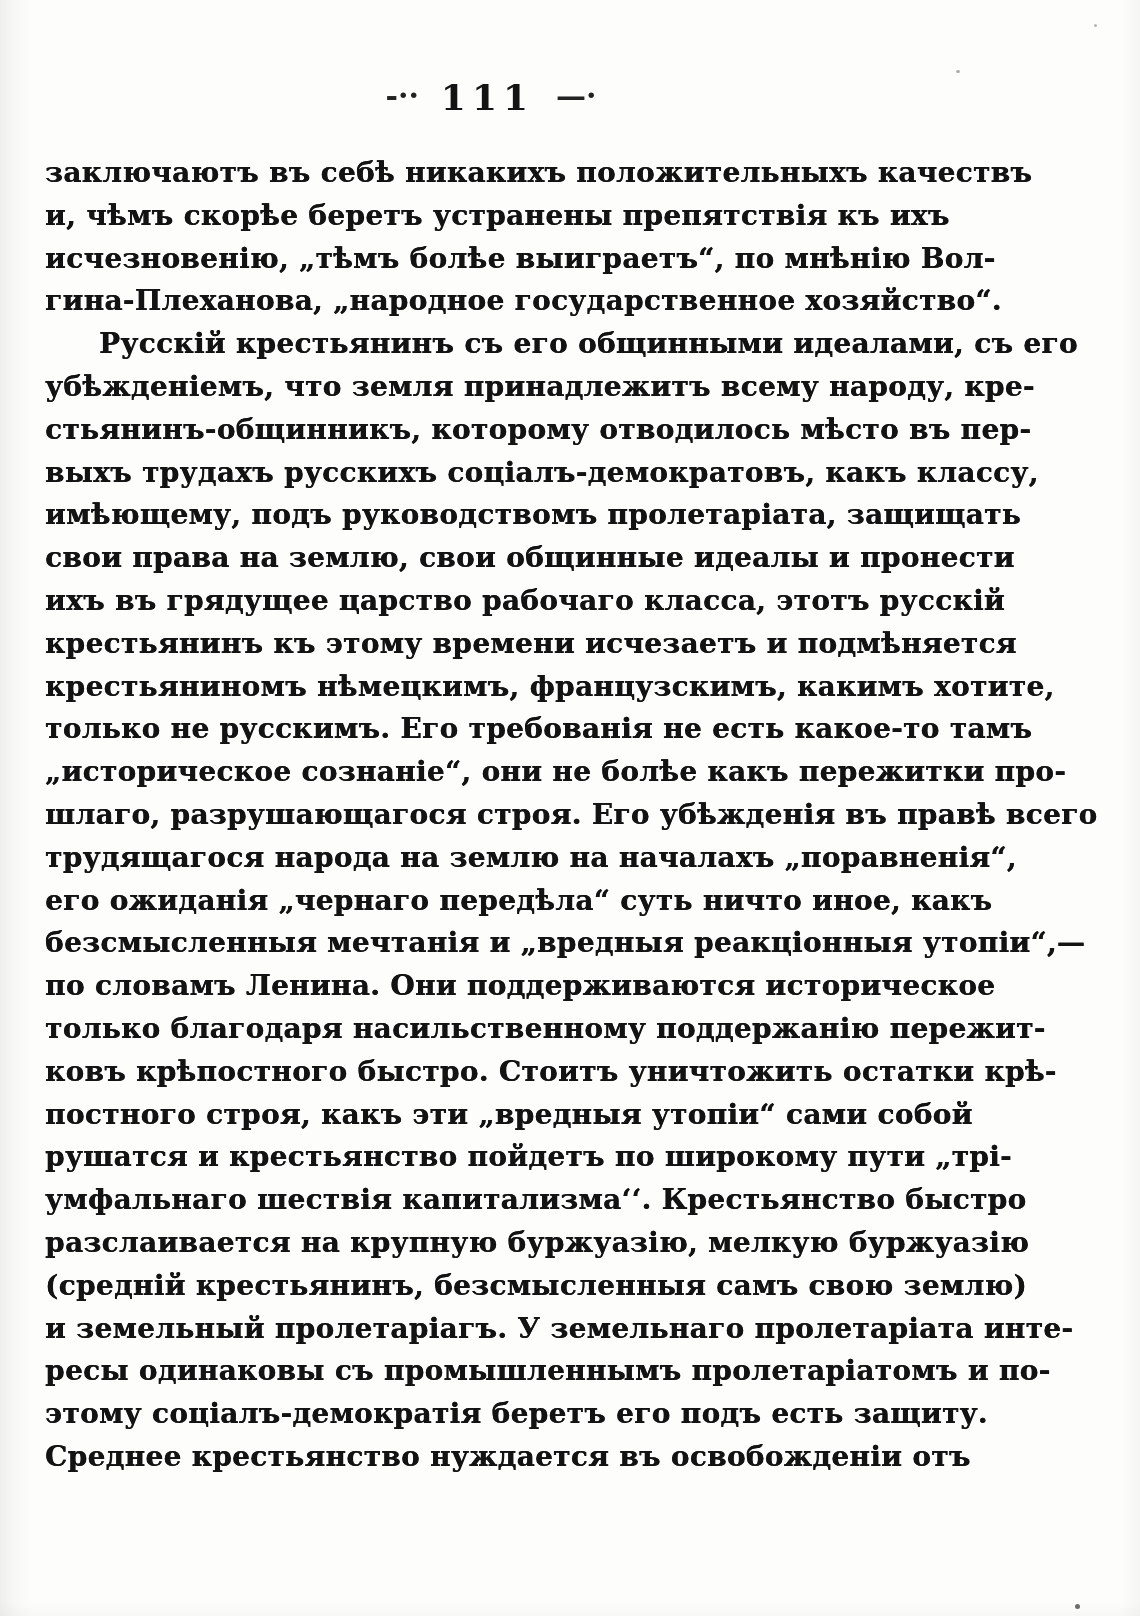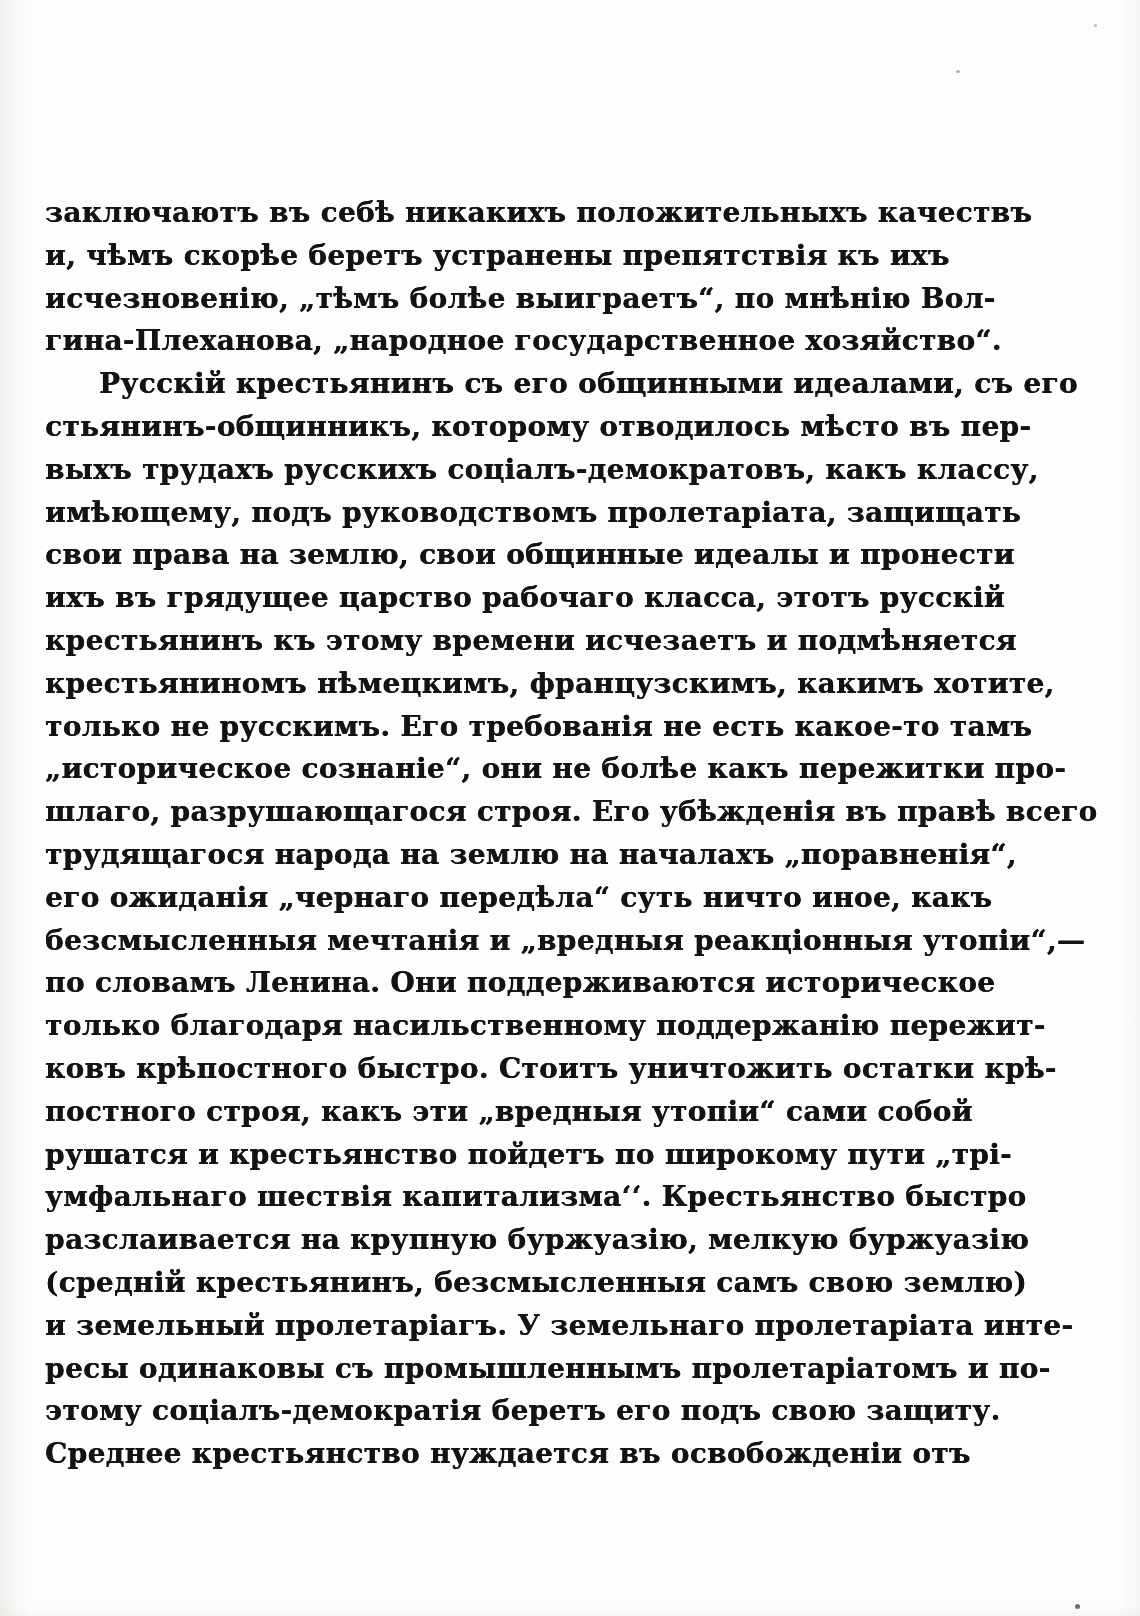--- a/index.html
+++ b/index.html
@@ -42,21 +42,20 @@
     margin: 0 22px;
     position: relative;
     top: -4px;
   }
   .pagenum-row .num { letter-spacing: 6px; }
   .textcol {
     position: absolute;
     top: 152px;
     left: 45px;
     width: 892px;
-    margin-top: 40px;
   }
   .line {
     margin: 0;
     padding: 0;
     font-size: 28px;
     font-weight: 700;
     line-height: 42.8px;
     height: 42.8px;
     letter-spacing: 0.3px;
     text-align: justify;
@@ -71,27 +70,31 @@
     position: absolute;
     background: #4a4a46;
     border-radius: 50%;
   }
 </style>
 </head>
 <body>
 
 <div class="page">
 
+  <div class="pagenum-row">
+    <span class="mark">-··</span><span class="num">111</span><span class="mark">—·</span>
+  </div>
 
   <div class="textcol">
     <p class="line">заключаютъ въ себѣ никакихъ положительныхъ качествъ</p>
     <p class="line">и, чѣмъ скорѣе беретъ устранены препятствія къ ихъ</p>
     <p class="line">исчезновенію, „тѣмъ болѣе выиграетъ“, по мнѣнію Вол-</p>
     <p class="line">гина-Плеханова, „народное государственное хозяйство“.</p>
     <p class="line indent">Русскій крестьянинъ съ его общинными идеалами, съ его</p>
+    <p class="line">убѣжденіемъ, что земля принадлежитъ всему народу, кре-</p>
     <p class="line">стьянинъ-общинникъ, которому отводилось мѣсто въ пер-</p>
     <p class="line">выхъ трудахъ русскихъ соціалъ-демократовъ, какъ классу,</p>
     <p class="line">имѣющему, подъ руководствомъ пролетаріата, защищать</p>
     <p class="line">свои права на землю, свои общинные идеалы и пронести</p>
     <p class="line">ихъ въ грядущее царство рабочаго класса, этотъ русскій</p>
     <p class="line">крестьянинъ къ этому времени исчезаетъ и подмѣняется</p>
     <p class="line">крестьяниномъ нѣмецкимъ, французскимъ, какимъ хотите,</p>
     <p class="line">только не русскимъ. Его требованія не есть какое-то тамъ</p>
     <p class="line">„историческое сознаніе“, они не болѣе какъ пережитки про-</p>
     <p class="line">шлаго, разрушающагося строя. Его убѣжденія въ правѣ всего</p>
@@ -101,21 +104,21 @@
     <p class="line">по словамъ Ленина. Они поддерживаются историческое</p>
     <p class="line">только благодаря насильственному поддержанію пережит-</p>
     <p class="line">ковъ крѣпостного быстро. Стоитъ уничтожить остатки крѣ-</p>
     <p class="line">постного строя, какъ эти „вредныя утопіи“ сами собой</p>
     <p class="line">рушатся и крестьянство пойдетъ по широкому пути „трі-</p>
     <p class="line">умфальнаго шествія капитализма‘‘. Крестьянство быстро</p>
     <p class="line">разслаивается на крупную буржуазію, мелкую буржуазію</p>
     <p class="line">(средній крестьянинъ, безсмысленныя самъ свою землю)</p>
     <p class="line">и земельный пролетаріагъ. У земельнаго пролетаріата инте-</p>
     <p class="line">ресы одинаковы съ промышленнымъ пролетаріатомъ и по-</p>
-    <p class="line">этому соціалъ-демократія беретъ его подъ свою защиту.</p>
+    <p class="line">этому соціалъ-демократія беретъ его подъ есть защиту.</p>
     <p class="line">Среднее крестьянство нуждается въ освобожденіи отъ</p>
   </div>
 
   <div class="speck" style="left:956px; top:70px; width:4px; height:3px; opacity:.45;"></div>
   <div class="speck" style="left:1094px; top:24px; width:3px; height:3px; opacity:.4;"></div>
   <div class="speck" style="left:960px; top:901px; width:5px; height:4px; opacity:.55;"></div>
   <div class="speck" style="left:1075px; top:1604px; width:5px; height:5px; opacity:.8;"></div>
 
 </div>
 

